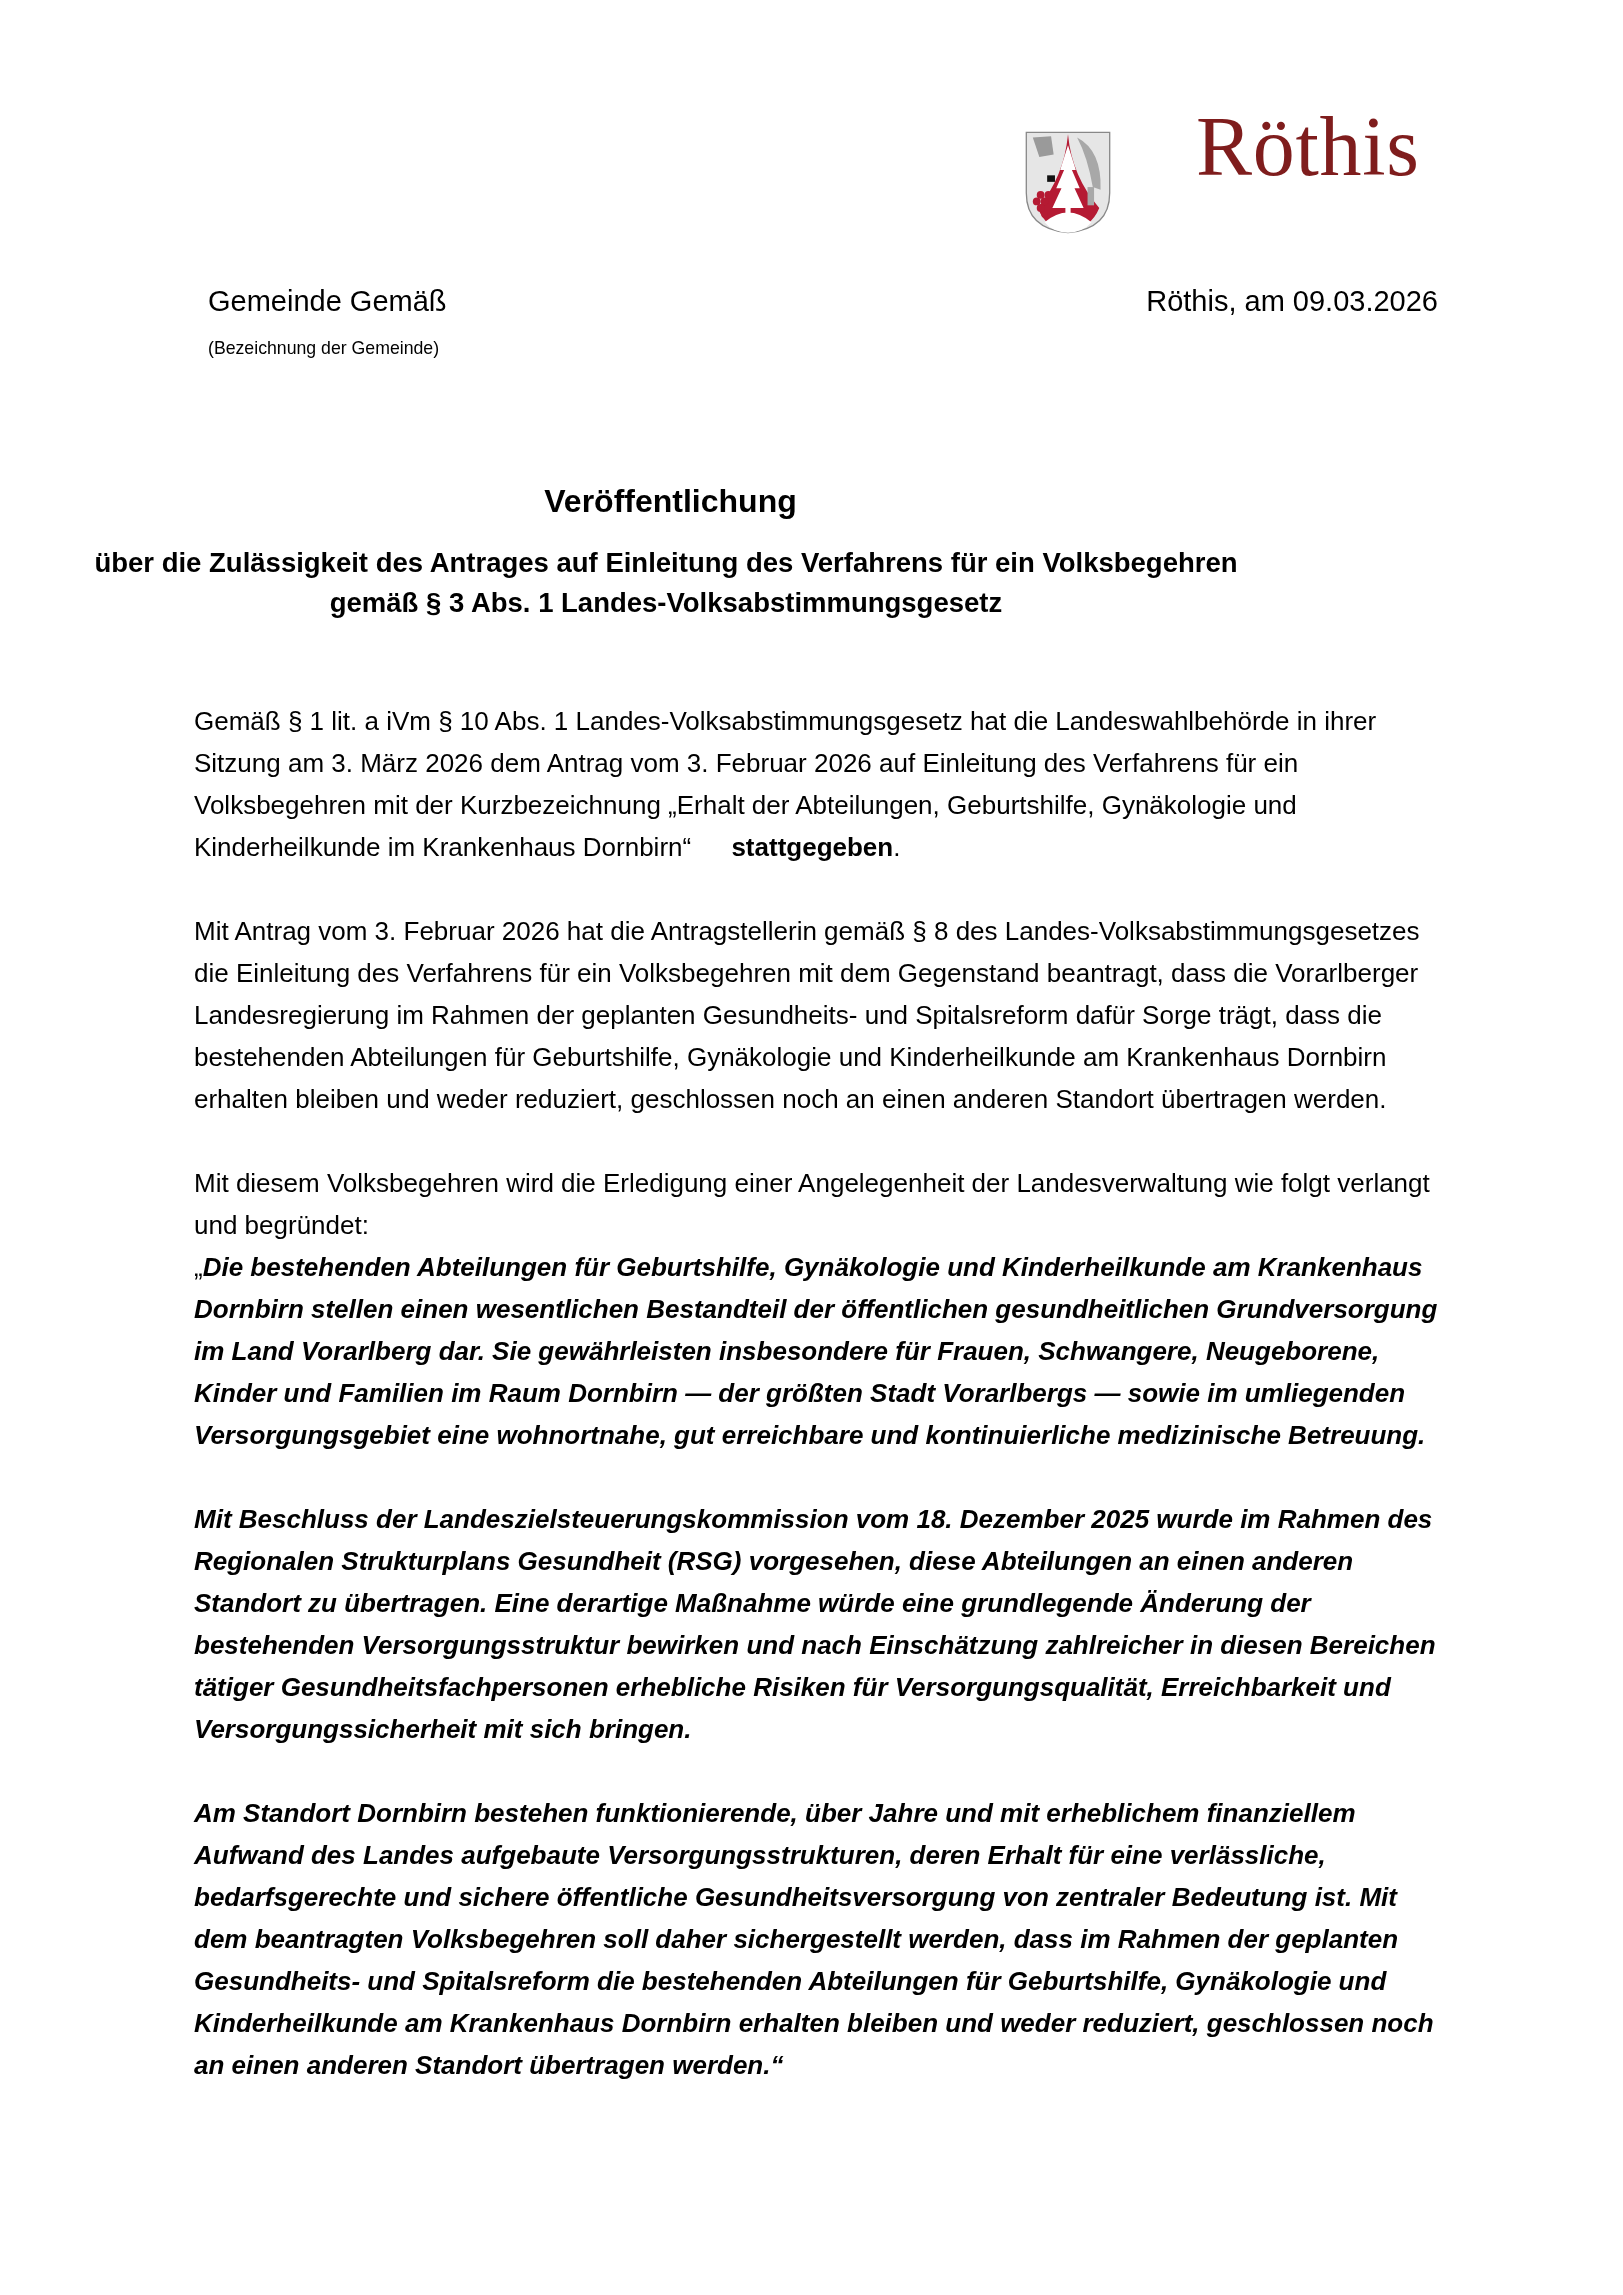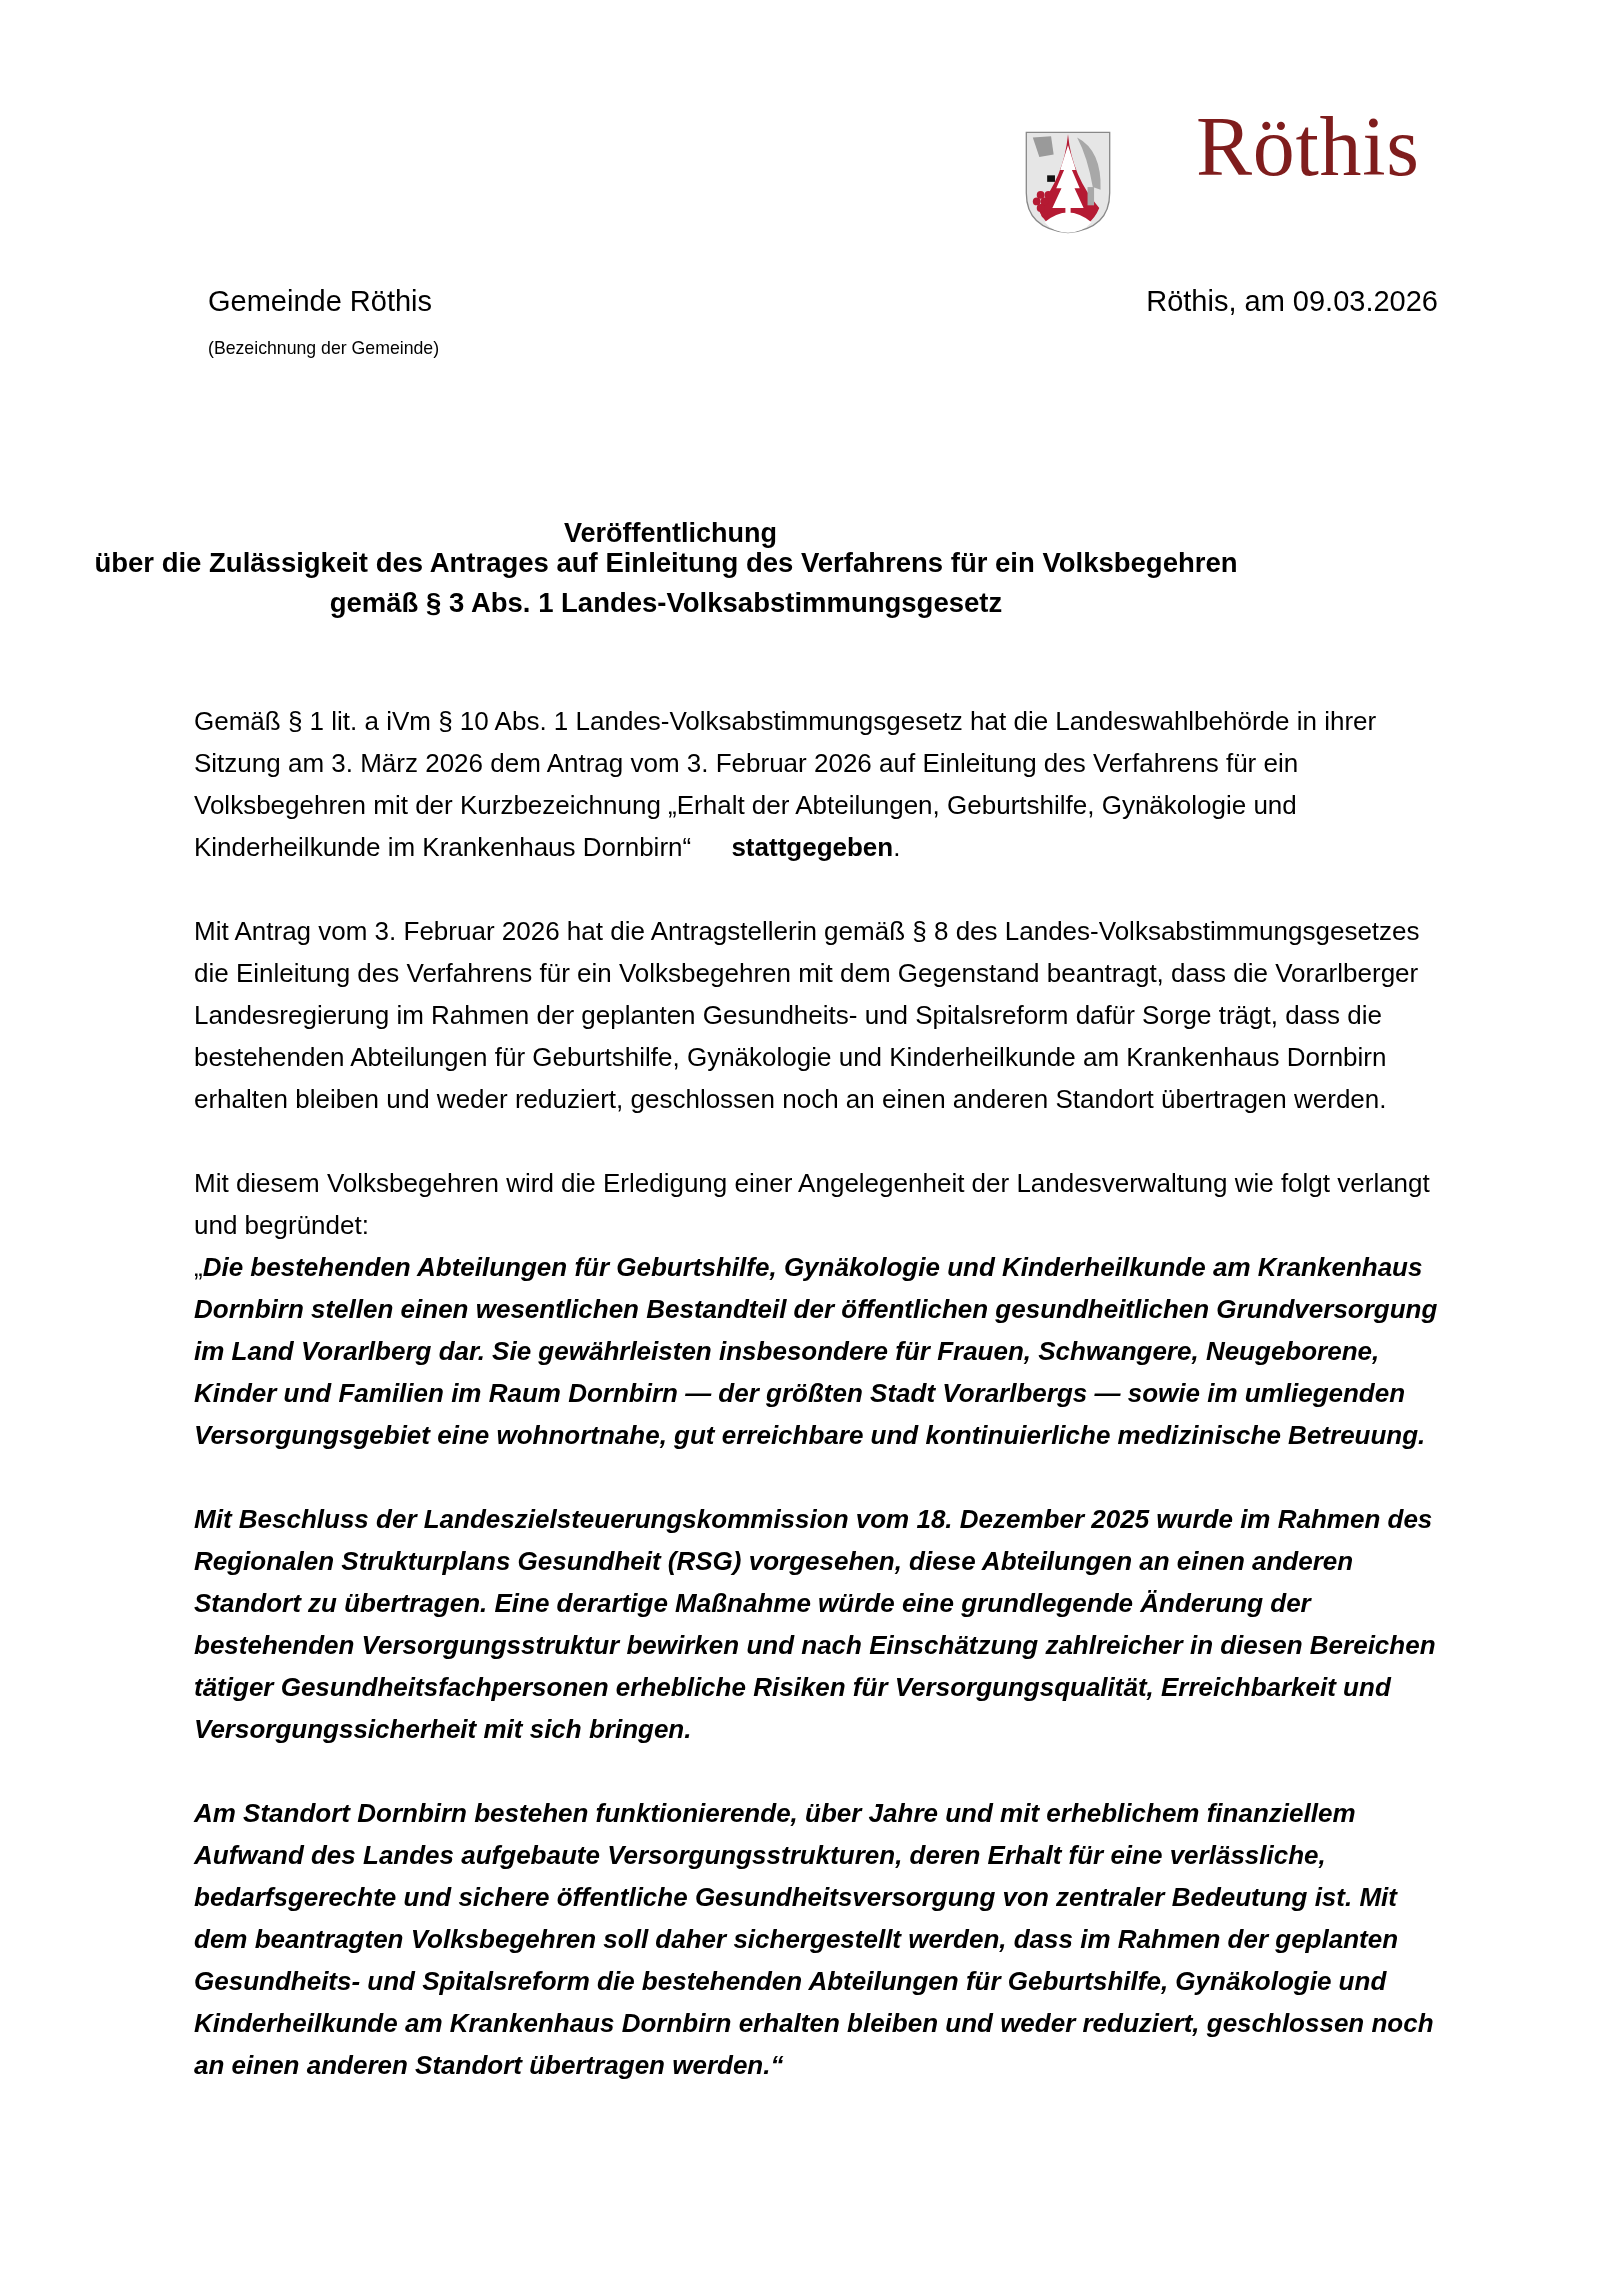--- a/index.html
+++ b/index.html
@@ -5,21 +5,21 @@
   html, body { margin:0; padding:0; background:#ffffff; }
   body { width:1623px; height:2295px; position:relative; overflow:hidden;
          font-family:"Liberation Sans", "DejaVu Sans", sans-serif; color:#000; }
   .crest { position:absolute; left:1025px; top:131px; width:86px; height:103px; }
   .wordmark { position:absolute; left:1196px; top:98px; font-family:"Liberation Serif", "DejaVu Serif", serif;
               font-size:84px; line-height:98px; color:#7f1d1d; letter-spacing:0.7px; }
   .sender { position:absolute; left:208px; top:283px; }
   .sender-name { font-size:29px; line-height:37px; }
   .sender-note { font-size:17.7px; line-height:23.6px; margin-top:17px; }
   .date { position:absolute; right:185px; top:283px; font-size:29px; line-height:37px; }
-  .title { position:absolute; left:0; width:1341px; top:480px; text-align:center; font-weight:bold; font-size:27px; line-height:42px;margin-top:32px; }
+  .title { position:absolute; left:0; width:1341px; top:480px; text-align:center; font-weight:bold; font-size:32px; line-height:42px; }
   .subtitle { position:absolute; left:0; width:1332px; top:543px; text-align:center; font-weight:bold; font-size:27.5px; line-height:40px; }
   .body { position:absolute; left:194px; width:1256px; top:700px; font-size:26px; line-height:42px; }
   .body p { margin:0 0 42px 0; }
   .body .it { font-style:italic;font-weight:bold; }
   .body b { font-weight:bold;margin-left:33px; }
 </style>
 </head>
 <body>
 
 <div class="crest">
@@ -36,21 +36,21 @@
     <circle cx="18" cy="108" r="6" fill="#B51A33"></circle>
       <circle cx="30" cy="108" r="6" fill="#B51A33"></circle>
     <circle cx="24" cy="118" r="6" fill="#B51A33"></circle>
       <circle cx="30" cy="128" r="5" fill="#B51A33"></circle>
     <rect x="34" y="68" width="12" height="10" fill="#111"></rect>
   </svg>
 </div>
 <div class="wordmark">Röthis</div>
 
 <div class="sender">
-  <div class="sender-name">Gemeinde Röthis</div>
+  <div class="sender-name">Gemeinde Gemäß</div>
   <div class="sender-note">(Bezeichnung der Gemeinde)</div>
 </div>
 <div class="date">Röthis, am 09.03.2026</div>
 
 <div class="title">Veröffentlichung</div>
 <div class="subtitle">
   <div>über die Zulässigkeit des Antrages auf Einleitung des Verfahrens für ein Volksbegehren</div>
   <div>gemäß § 3 Abs. 1 Landes-Volksabstimmungsgesetz</div>
 </div>
 

